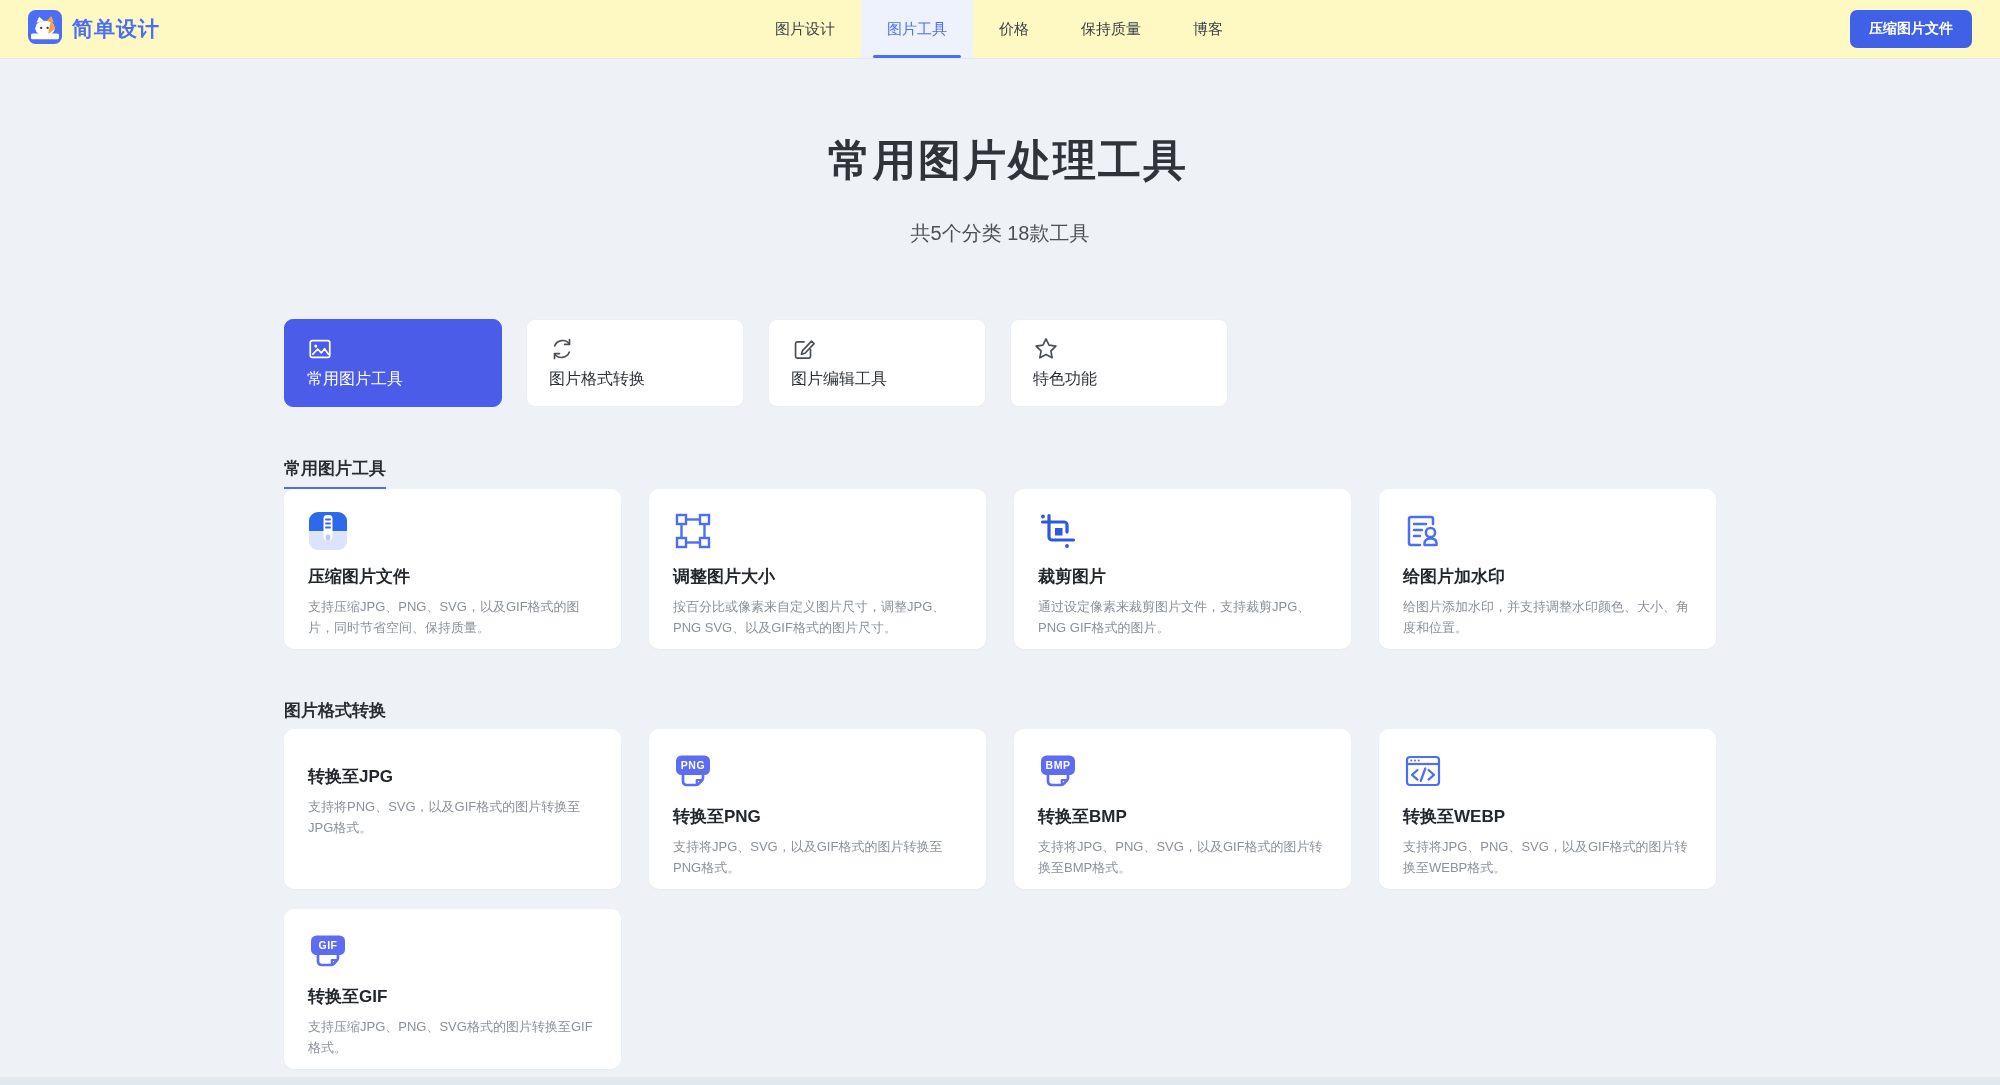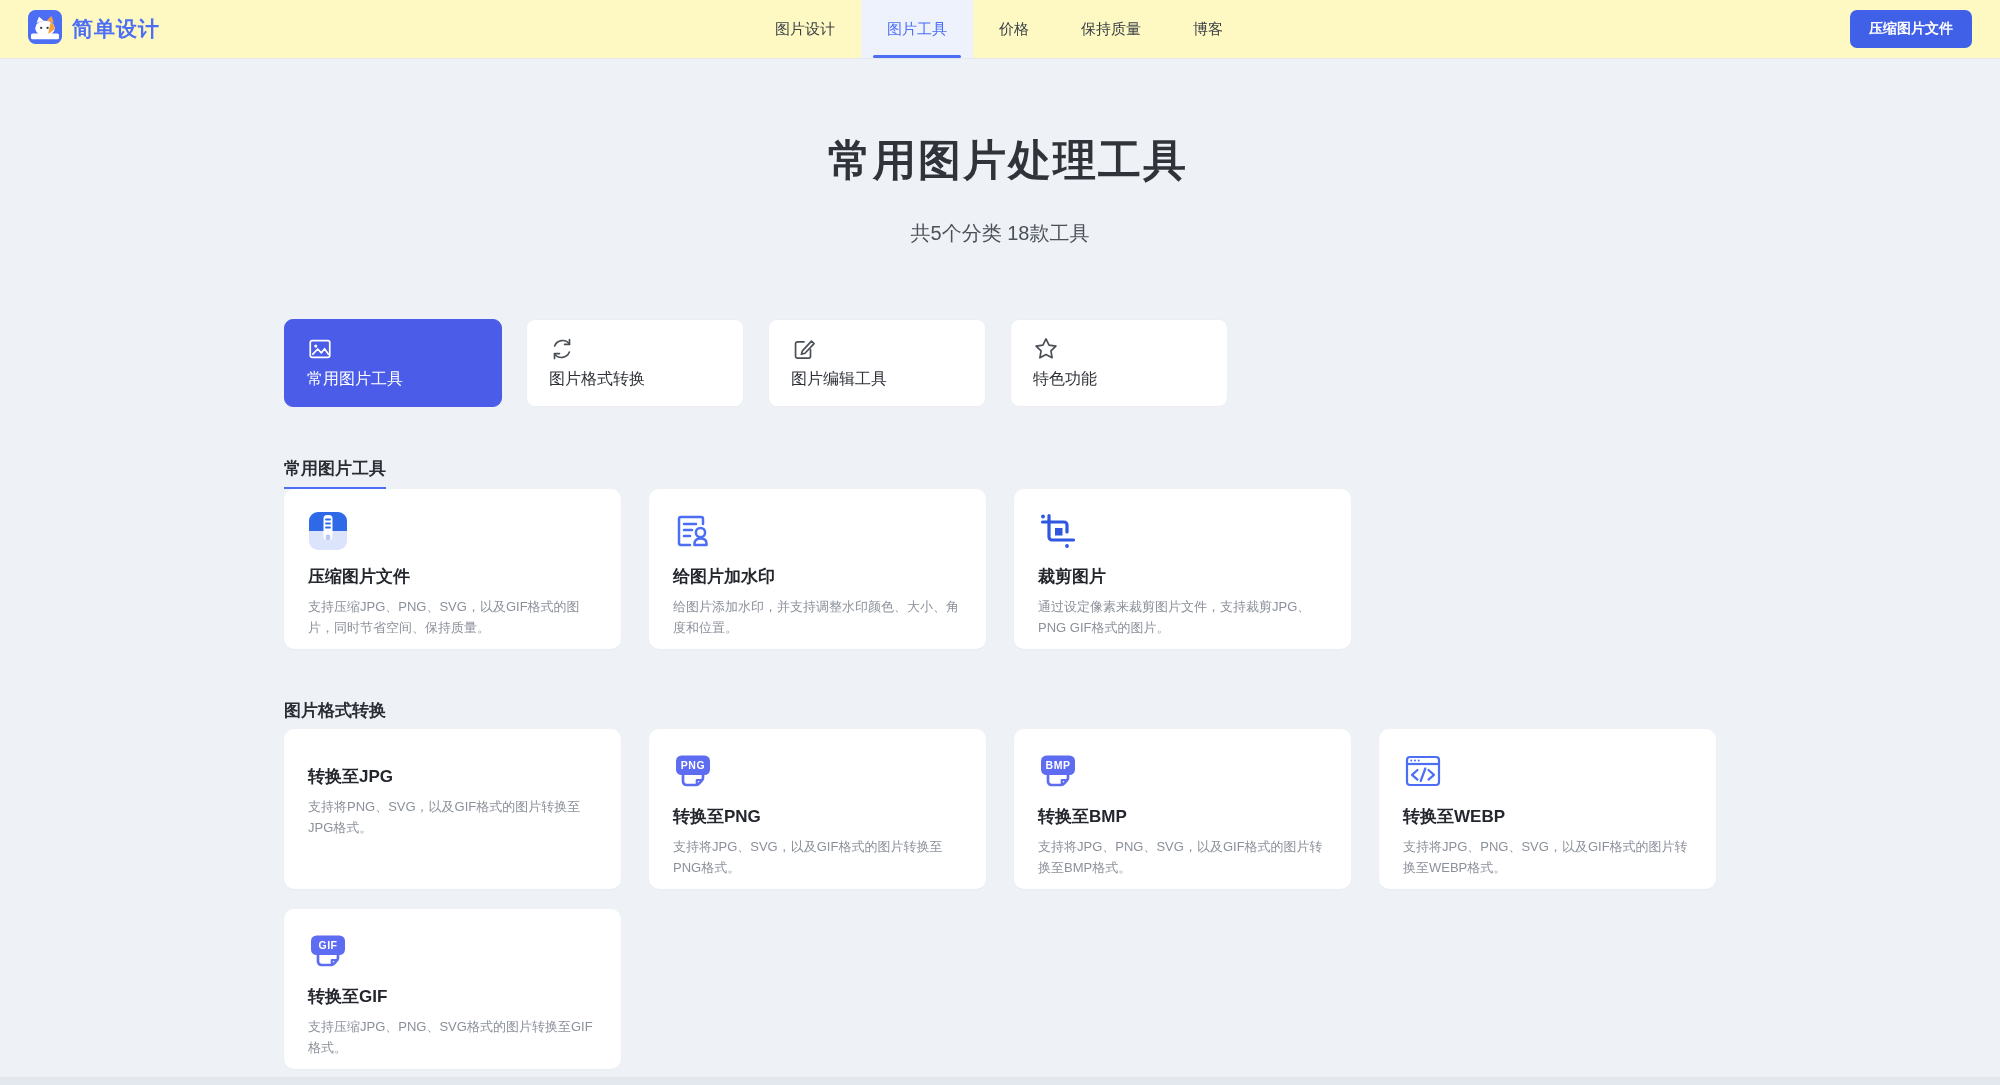--- a/index.html
+++ b/index.html
@@ -180,42 +180,53 @@
                 <rect x="1" y="1" width="38" height="38" rx="9" fill="#dbe4fa"></rect>
                 <path d="M1 10 a9 9 0 0 1 9 -9 h20 a9 9 0 0 1 9 9 v10 H1z" fill="#2e6ae8"></path>
                 <rect x="15.5" y="4" width="9" height="25" rx="3.5" fill="#fff"></rect>
                 <path d="M18 8.5 h4 M18 12.5 h4 M18 16.5 h4" stroke="#2e6ae8" stroke-width="1.8" stroke-linecap="round"></path>
                 <rect x="17.8" y="23.5" width="4.4" height="5.5" rx="1.6" fill="#b9c9f2"></rect>
               </svg></span>
     <div class="tool-name">压缩图片文件</div>
     <div class="tool-desc">支持压缩JPG、PNG、SVG，以及GIF格式的图片，同时节省空间、保持质量。</div>
   </div>
 
-
-  <div class="tool-card">
-    <span class="tool-icon"><svg viewBox="0 0 40 40" width="40" height="40" fill="none" stroke="#4c6ef5" stroke-width="2.5" stroke-linecap="round" stroke-linejoin="round">
-                <path d="M30 13 V8 a2 2 0 0 0 -2 -2 H8 a2 2 0 0 0 -2 2 v24 a2 2 0 0 0 2 2 h9"></path>
-                <path d="M11 13 h12 M11 19 h8 M11 25 h6"></path>
-                <circle cx="27.5" cy="21.5" r="4.6"></circle>
-                <path d="M21.5 32.5 c0 -3.4 2.6 -5 6 -5 s6 1.6 6 5 v1.5 h-12z"></path>
-              </svg></span>
-    <div class="tool-name">给图片加水印</div>
-    <div class="tool-desc">给图片添加水印，并支持调整水印颜色、大小、角度和位置。</div>
+  <div class="tool-card">
+    <span class="tool-icon"><svg viewBox="0 0 40 40" width="40" height="40" fill="none" stroke="#4c6ef5" stroke-width="2.4">
+                <rect x="8.5" y="8.5" width="23" height="23"></rect>
+                <rect x="4" y="4" width="9" height="9" fill="#fff"></rect>
+                <rect x="27" y="4" width="9" height="9" fill="#fff"></rect>
+                <rect x="4" y="27" width="9" height="9" fill="#fff"></rect>
+                <rect x="27" y="27" width="9" height="9" fill="#fff"></rect>
+              </svg></span>
+    <div class="tool-name">调整图片大小</div>
+    <div class="tool-desc">按百分比或像素来自定义图片尺寸，调整JPG、PNG SVG、以及GIF格式的图片尺寸。</div>
   </div>
 
   <div class="tool-card">
     <span class="tool-icon"><svg viewBox="0 0 40 40" width="40" height="40" fill="none" stroke="#2e56e0" stroke-width="3.2" stroke-linecap="round" stroke-linejoin="round">
                 <path d="M11 4.5 v21.5 a3 3 0 0 0 3 3 h21.5"></path>
                 <path d="M4.5 11 h21.5 a3 3 0 0 1 3 3 v7"></path>
                 <rect x="17" y="17" width="7.5" height="7.5" fill="#2e56e0" stroke="none"></rect>
                 <circle cx="29" cy="35" r="1.9" fill="#2e56e0" stroke="none"></circle>
                 <circle cx="5" cy="5.5" r="1.9" fill="#2e56e0" stroke="none"></circle>
               </svg></span>
     <div class="tool-name">裁剪图片</div>
     <div class="tool-desc">通过设定像素来裁剪图片文件，支持裁剪JPG、PNG GIF格式的图片。</div>
+  </div>
+
+  <div class="tool-card">
+    <span class="tool-icon"><svg viewBox="0 0 40 40" width="40" height="40" fill="none" stroke="#4c6ef5" stroke-width="2.5" stroke-linecap="round" stroke-linejoin="round">
+                <path d="M30 13 V8 a2 2 0 0 0 -2 -2 H8 a2 2 0 0 0 -2 2 v24 a2 2 0 0 0 2 2 h9"></path>
+                <path d="M11 13 h12 M11 19 h8 M11 25 h6"></path>
+                <circle cx="27.5" cy="21.5" r="4.6"></circle>
+                <path d="M21.5 32.5 c0 -3.4 2.6 -5 6 -5 s6 1.6 6 5 v1.5 h-12z"></path>
+              </svg></span>
+    <div class="tool-name">给图片加水印</div>
+    <div class="tool-desc">给图片添加水印，并支持调整水印颜色、大小、角度和位置。</div>
   </div>
 </div>
   </div>
 
   <div class="section">
     <div><span class="section-title">图片格式转换</span></div>
     <div class="tools-grid">
   <div class="tool-card">
     <div class="tool-name">转换至JPG</div>
     <div class="tool-desc">支持将PNG、SVG，以及GIF格式的图片转换至JPG格式。</div>

